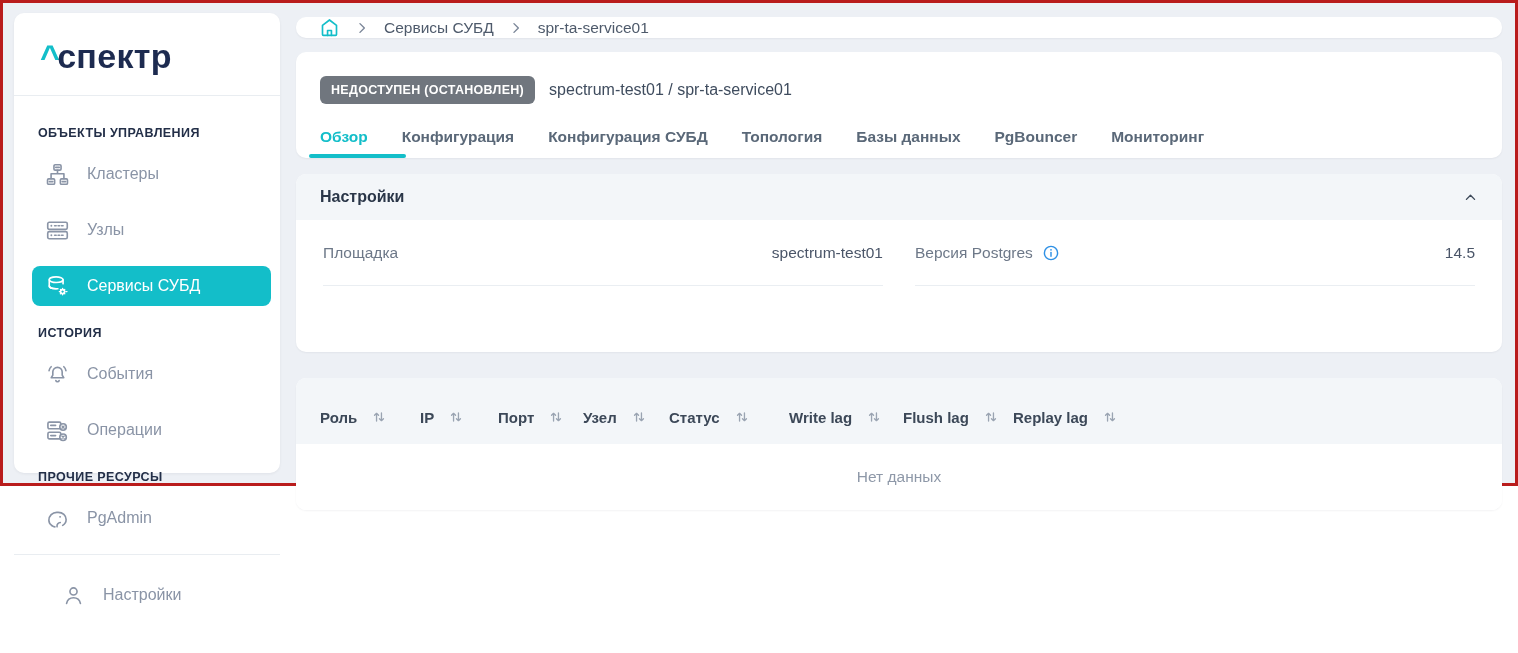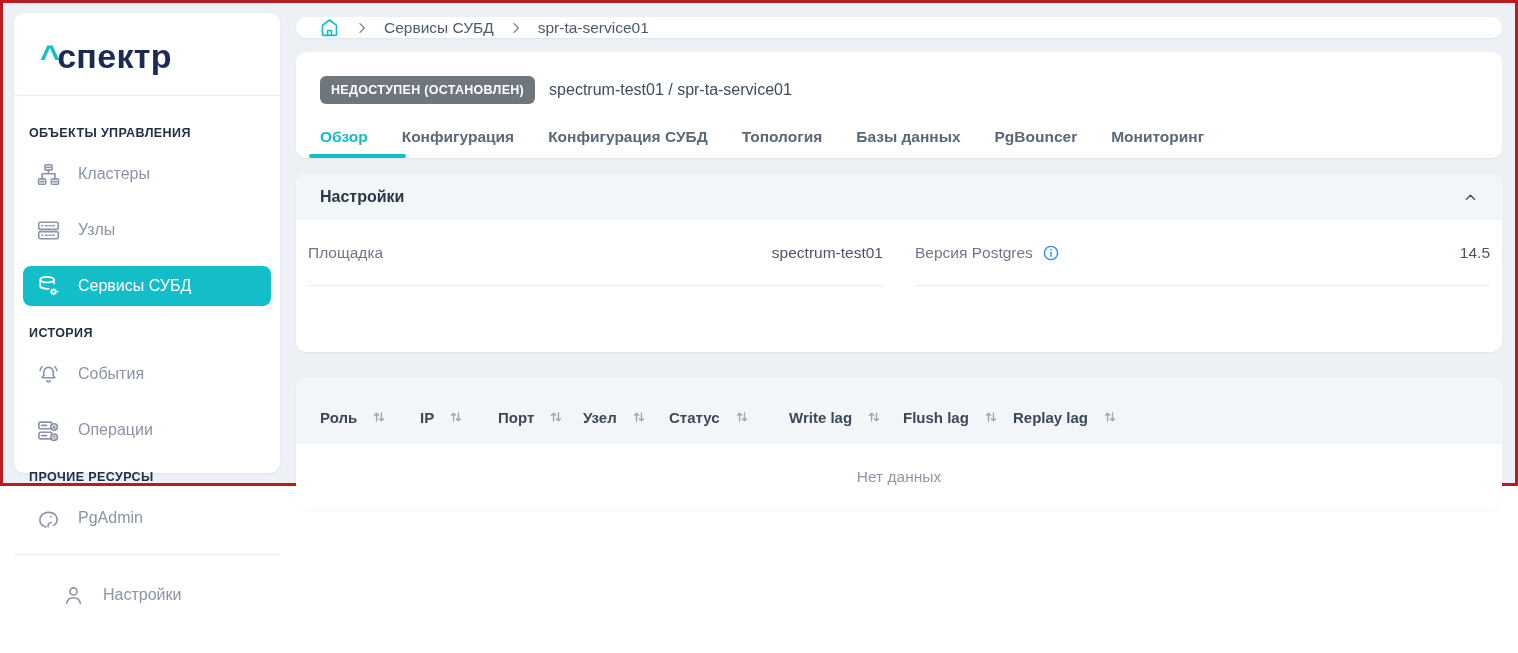--- a/index.html
+++ b/index.html
@@ -18,21 +18,21 @@
   *{box-sizing:border-box;margin:0;padding:0;font-family:"Liberation Sans",sans-serif;}
   html,body{width:1518px;height:653px;overflow:hidden;}
   .frame{position:relative;width:1518px;height:486px;background:var(--bg);border:3px solid #b91c1c;display:flex;}
 
   
   .sidebar{width:266px;margin:10px 0 10px 11px;background:#fff;border-radius:10px;
            box-shadow:0 1px 3px rgba(16,24,40,.06);display:flex;flex-direction:column;flex-shrink:0;}
   .logo{padding:26px 24px 22px 26px;border-bottom:1px solid var(--line);font-size:34px;font-weight:700;
         color:var(--navy);letter-spacing:.3px;line-height:1;}
   .logo .caret{color:var(--accent);margin-right:-3px;}
-  .nav{padding:10px 9px 0;}
+  .nav{padding:10px 9px 0;margin-left:9px;}
   .section-label{font-size:12.5px;font-weight:700;color:#232f48;letter-spacing:.4px;margin:20px 6px 14px;}
   .nav-item{display:flex;align-items:center;gap:18px;height:40px;padding:0 14px;border-radius:8px;
             color:var(--item);font-size:16px;margin-bottom:16px;cursor:pointer;}
   .nav-item svg{width:23px;height:23px;flex-shrink:0;}
   .nav-item.active{background:var(--accent);color:#fff;}
   .sidebar-footer{margin-top:auto;border-top:1px solid var(--line);padding:20px 16px 28px;}
   .sidebar-footer .nav-item{margin-bottom:0;padding-left:32px;}
 
   
   .main{flex:1;display:flex;flex-direction:column;padding:14px 13px 0 16px;min-width:0;}
@@ -55,21 +55,21 @@
   .tab{cursor:pointer;white-space:nowrap;}
   .tab.active{color:var(--accent);}
   .tab-underline{position:absolute;left:13px;bottom:0;width:97px;height:4px;background:var(--accent);border-radius:3px;}
 
   .settings-card{margin-bottom:26px;}
   .panel-header{height:46px;background:var(--strip);border-radius:10px 10px 0 0;display:flex;
                 align-items:center;justify-content:space-between;padding:0 24px;}
   .panel-title{font-size:16px;font-weight:700;color:#2a3648;}
   .collapse-btn{color:#3c4858;display:flex;cursor:pointer;}
   .collapse-btn svg{width:15px;height:15px;}
-  .settings-grid{display:grid;grid-template-columns:1fr 1fr;column-gap:32px;padding:0 12px;}
+  .settings-grid{display:grid;grid-template-columns:1fr 1fr;column-gap:32px;padding:0 27px;}
   .setting-cell{display:flex;align-items:center;justify-content:space-between;height:66px;font-size:15.5px;}
   .setting-cell.bordered{border-bottom:1px solid #eaeef2;}
   .setting-label{color:var(--label);display:flex;align-items:center;gap:9px;}
   .setting-value{color:var(--value);}
   .info-icon{color:var(--info);display:flex;cursor:pointer;}
   .info-icon svg{width:18px;height:18px;}
 
   .table-card{}
   .table-header{display:grid;grid-template-columns:100px 78px 85px 86px 120px 114px 110px auto;
                 align-items:center;height:66px;padding:0 24px;background:var(--strip);

